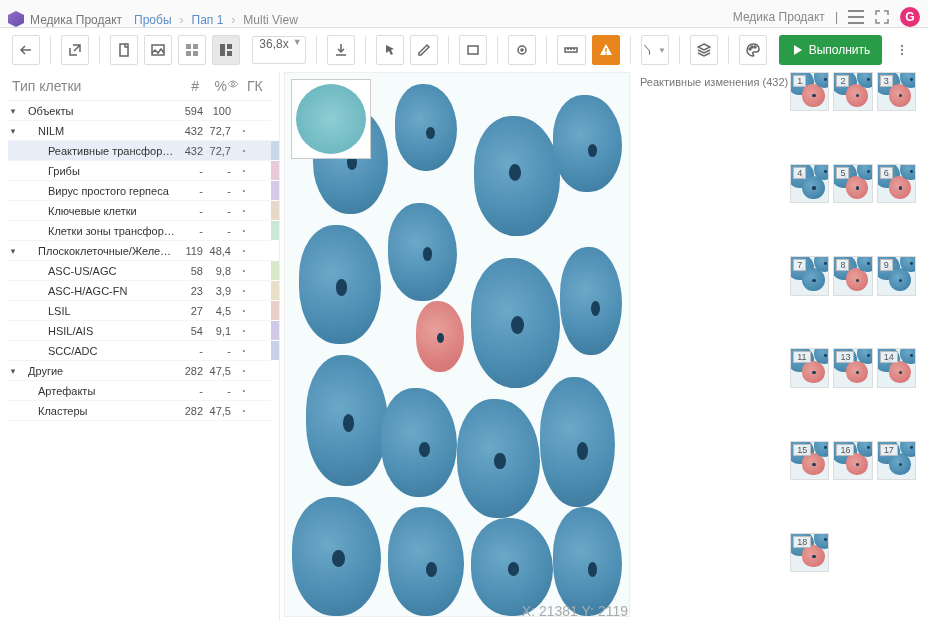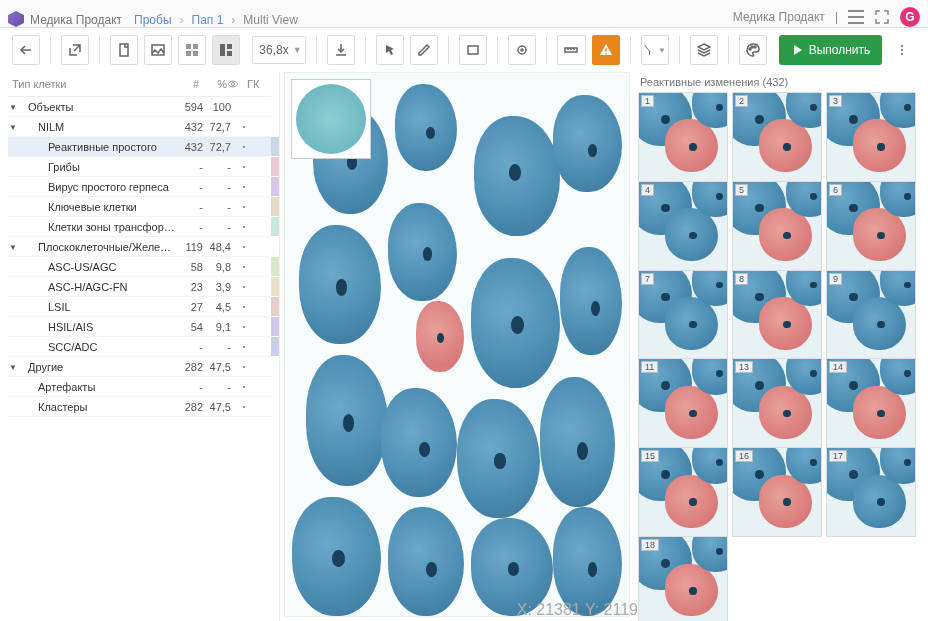--- a/index.html
+++ b/index.html
@@ -14,26 +14,26 @@
 .top-right{display:flex;align-items:center;gap:10px;color:#888}
 .hamb{width:16px;height:14px;display:flex;flex-direction:column;justify-content:space-between;cursor:pointer}
 .hamb span{height:2px;background:#888}
 .expand-ic{cursor:pointer;color:#888}
 .avatar{width:20px;height:20px;border-radius:50%;background:#e6317a;color:#fff;display:flex;align-items:center;justify-content:center;font-size:12px;font-weight:bold}
 .toolbar{height:44px;display:flex;align-items:center;padding:0 12px;gap:6px}
 .tbtn{width:30px;height:30px;border:1px solid #ddd;background:#fff;display:flex;align-items:center;justify-content:center;cursor:pointer;color:#666;border-radius:2px}
 .tbtn.on{background:#e8e8e8}
 .tbtn.warn{background:#e8851c;border-color:#e8851c;color:#fff}
 .tdivider{width:1px;height:28px;background:#e0e0e0;margin:0 4px}
-.zoom{width:54px;height:28px;border:1px solid #ddd;display:flex;align-items:center;padding:0 6px;gap:4px;color:#666;border-radius:2px}
+.zoom{width:54px;height:28px;border:1px solid #ddd;display:flex;align-items:flex-start;padding:0 6px;gap:4px;color:#666;border-radius:2px}
 .run-btn{height:30px;background:#2a9c47;color:#fff;border:none;padding:0 12px;display:flex;align-items:center;gap:6px;border-radius:3px;cursor:pointer;font-size:12px}
 .spacer{flex:1}
 .main{display:flex;height:549px}
 .sidebar{width:280px;border-right:1px solid #eee;padding:0 8px 8px 8px;overflow:hidden}
-.side-head{display:flex;padding:6px 4px;color:#888;font-size:11px;border-bottom:1px solid #eee}
+.side-head{display:flex;padding:6px 4px;color:#888;font-size:14px;border-bottom:1px solid #eee}
 .side-head .hlabel{flex:1}
 .side-head .hc{width:28px;text-align:right}
 .side-head .hic{width:20px;}
 .row{display:flex;align-items:center;height:20px;font-size:11px;color:#333;border-bottom:1px solid #f4f4f4;position:relative}
 .row .caret{width:10px;text-align:center;color:#555;font-size:9px}
 .row .lbl{flex:1;overflow:hidden;text-overflow:ellipsis;white-space:nowrap}
 .row .n{width:28px;text-align:right;color:#555}
 .row .p{width:32px;text-align:right;color:#555;padding-right:4px}
 .row .e{width:18px;text-align:center;color:#888;font-size:8px}
 .row .gk{width:18px}
@@ -44,22 +44,22 @@
 .row.lv3 .lbl{padding-left:30px}
 .center{flex:1;display:flex;flex-direction:column;position:relative}
 .viewer{flex:1;position:relative;margin:0 8px 4px 4px;border:1px solid #eee;background:#fff;overflow:hidden}
 .thumb-overview{position:absolute;top:6px;left:6px;width:80px;height:80px;border:1px solid #ccc;background:#fff;padding:4px}
 .thumb-overview .circ{width:100%;height:100%;border-radius:50%;background:radial-gradient(circle,#8fcdd4 0%,#6fb9c2 70%,#5aa8b2 100%)}
 .cells-bg{position:absolute;inset:0;background:#f6fbfc}
 .blob{position:absolute;border-radius:45% 55% 50% 50%}
 .blob.b{background:radial-gradient(circle at 40% 40%,#6ba8c9 0%,#4a8bb0 60%,#3a7599 100%)}
 .blob.r{background:radial-gradient(circle at 40% 40%,#e8a09a 0%,#d97a7a 70%)}
 .nuc{position:absolute;width:14%;height:14%;border-radius:50%;background:#1a3f5a}
-.coords{position:absolute;bottom:2px;right:0;color:#aaa;font-size:16px}
-.gallery{width:290px;padding-right:8px;display:flex;flex-direction:column}
+.coords{position:absolute;bottom:2px;right:10px;color:#aaa;font-size:14px}
+.gallery{width:290px;padding-right:8px;display:flex;flex-direction:row}
 .gal-title{font-size:11px;color:#777;padding:4px 2px}
 .gal-grid{flex:1;overflow-y:auto;display:grid;grid-template-columns:repeat(3,1fr);gap:4px;padding-right:4px}
 .gal-grid::-webkit-scrollbar{width:10px}
 .gal-grid::-webkit-scrollbar-thumb{background:#ccc;border-radius:5px}
 .card{position:relative;aspect-ratio:1;border:1px solid #ddd;background:#e8f2f5;overflow:hidden}
 .card .num{position:absolute;top:2px;left:2px;background:rgba(255,255,255,.85);border:1px solid #bbb;font-size:9px;padding:0 3px;color:#555;z-index:5}
 .card .cb{position:absolute}
 svg{display:block}
 </style>
 </head>
@@ -245,21 +245,21 @@
         <div class="row lv2">
           <span class="caret">▾</span>
           <span class="lbl">NILM</span>
           <span class="n">432</span>
           <span class="p">72,7</span>
           <span class="e">•</span>
           <span class="gk"></span>
         </div>
         <div class="row lv3 sel">
           <span class="caret"></span>
-          <span class="lbl">Реактивные простого</span>
+          <span class="lbl">Реактивные трансформа</span>
           <span class="n">432</span>
           <span class="p">72,7</span>
           <span class="e">•</span>
           <span class="gk"></span>
           <span class="chip" style="background:#c9d8e8"></span>
         </div>
         <div class="row lv3">
           <span class="caret"></span>
           <span class="lbl">Грибы</span>
           <span class="n">-</span>

